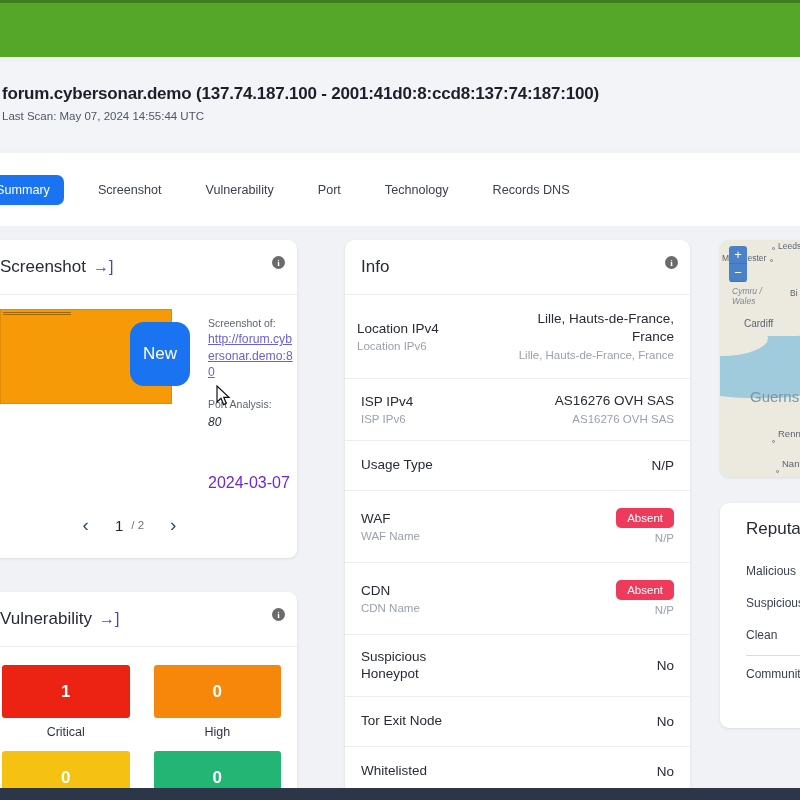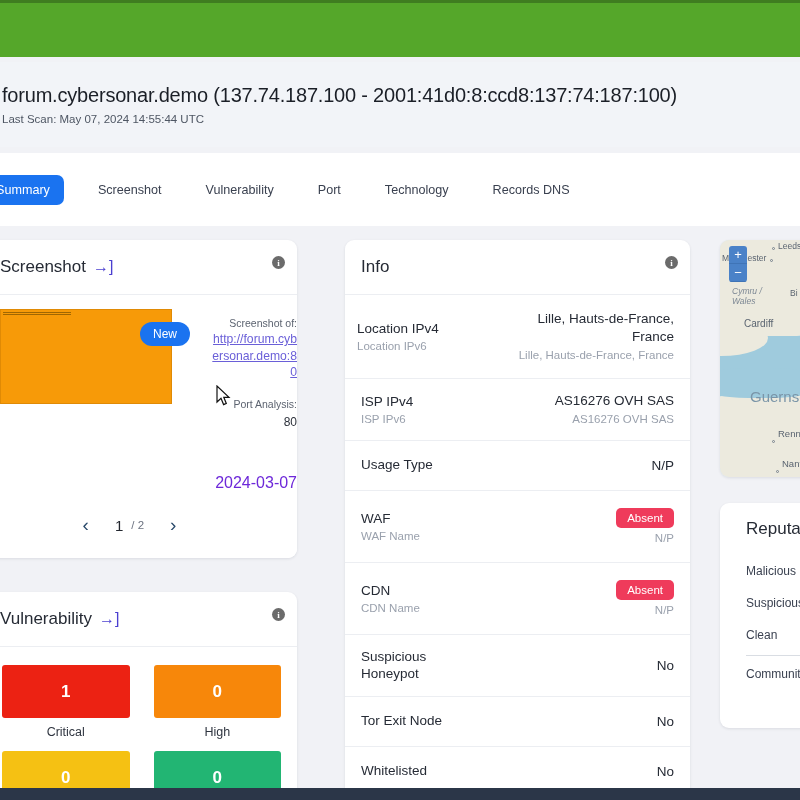--- a/index.html
+++ b/index.html
@@ -19,21 +19,21 @@
     border-top: 3px solid #3f7d20;
   }
 
   
   .host-header {
     position: absolute; left: 0; top: 62px; width: 800px; height: 85px;
     background: #f2f4f8;
     padding: 22px 0 0 0;
   }
   .host-title {
-    font-size: 20px; font-weight: normal; letter-spacing: -0.2px;
+    font-size: 17px; font-weight: bold; letter-spacing: -0.2px;
     color: #1b1f27; white-space: nowrap;
     margin-left: 2px;
   }
   .host-sub {
     font-size: 11.5px; color: #4e5663; margin-top: 6px; margin-left: 2px;
   }
 
   
   .tabbar {
     position: absolute; left: 0; top: 153px; width: 800px; height: 73px;
@@ -85,33 +85,33 @@
     border: 1px solid #e08a05;
   }
   .thumb-lines {
     position: absolute; left: 3px; top: 3px; width: 68px; height: 4px;
     background: repeating-linear-gradient(to bottom, #8a5a00 0 1px, transparent 1px 2px);
     opacity: .8;
   }
   .badge-new {
     position: absolute; right: -18px; top: 13px;
     background: #1a73f0; color: #fff;
-    font-size: 12px; padding: 5px 13px; border-radius: 14px;
+    font-size: 17px; padding: 22px 13px; border-radius: 14px;
     cursor: pointer;
   }
   .shot-meta {
-    flex: 1; text-align: right; padding: 7px 0 0 36px;
+    flex: 1; text-align: left; padding: 7px 0 0 36px;
     font-size: 10.5px; color: #5c6370; line-height: 1.45;
   }
   .shot-meta a {
     color: #6a5fd8; text-decoration: underline; font-size: 12.2px;
     display: inline-block; word-break: break-all; line-height: 1.35;
   }
   .shot-port { margin-top: 16px; font-size: 10.5px; color: #5c6370; }
-  .shot-port b { display: block; font-weight: normal; color: #2c313b; font-size: 12px; margin-top: 2px;}
+  .shot-port b { display: block; font-weight: normal; color: #2c313b; font-size: 12px; margin-top: 2px; font-style: italic;}
   .shot-date {
     margin-top: 40px; font-size: 16px; color: #6d28d9; line-height: 1.5;
   }
   .pager {
     position: absolute; left: 0; bottom: 0; width: 100%; height: 66px;
     display: flex; align-items: center; justify-content: center; gap: 26px;
     background: #fff;
   }
   .pager-arrow { color: #2a4a6b; font-size: 19px; cursor: pointer; }
   .pager-cur { font-size: 15px; color: #22262e; }

